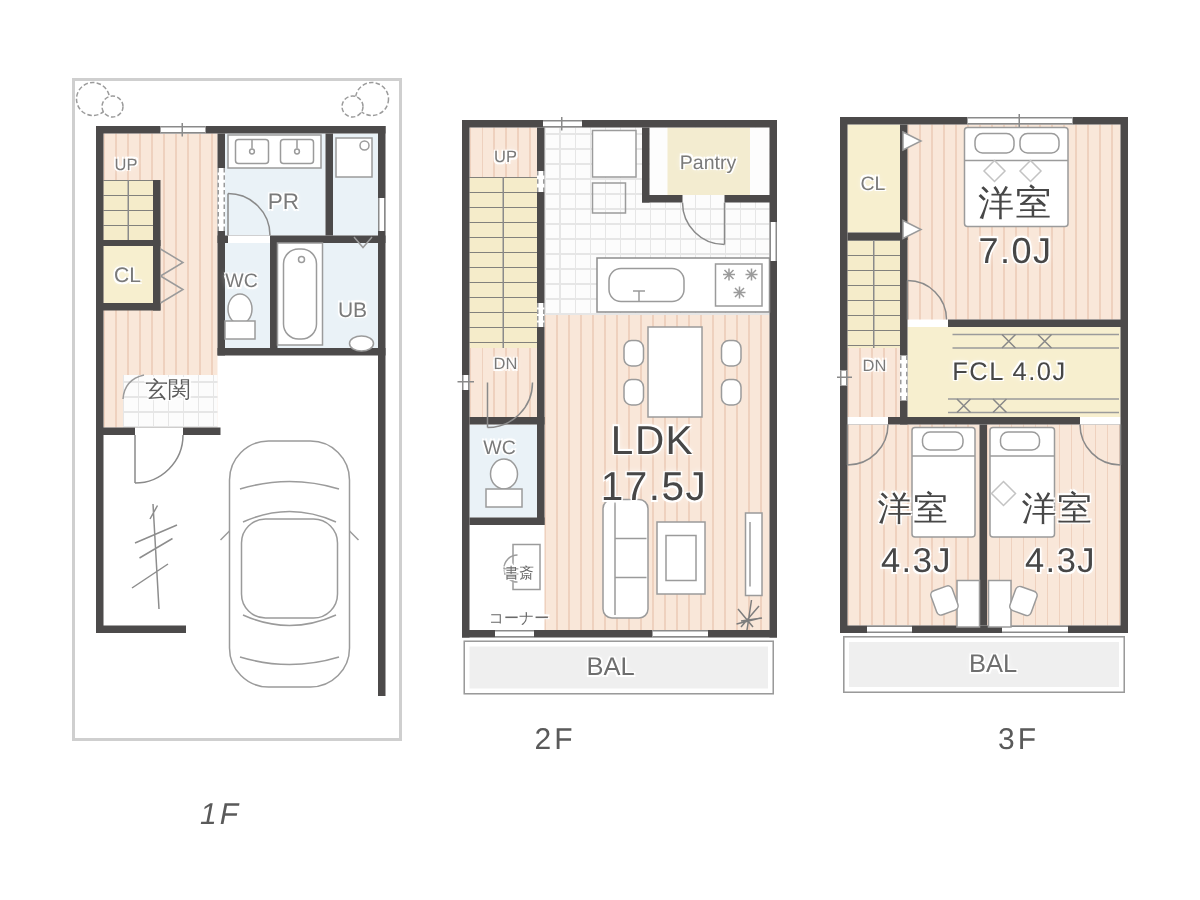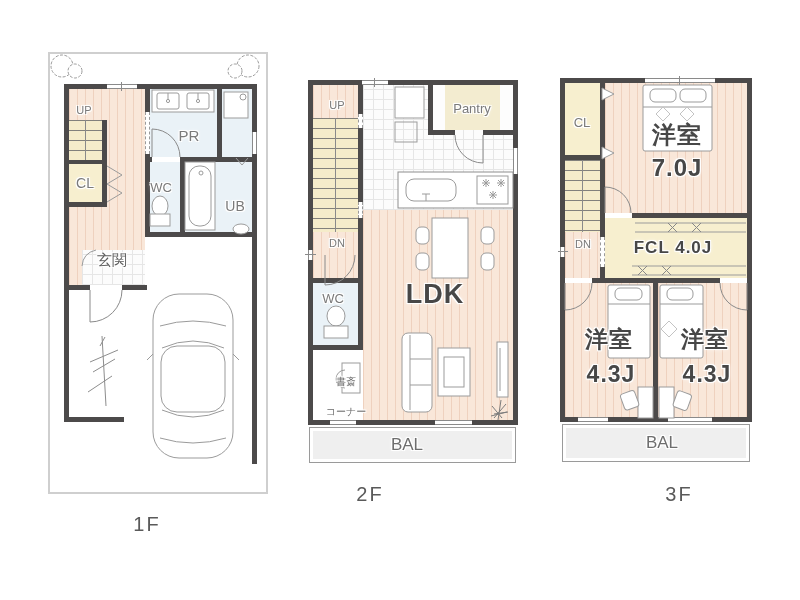--- a/index.html
+++ b/index.html
@@ -14,21 +14,21 @@
   .blue{background-color:#eaf2f7;}
   .tile{background-color:#fcfcfc;background-image:repeating-linear-gradient(0deg,#e6e6e6 0 1px,transparent 1px 10px),repeating-linear-gradient(90deg,#e6e6e6 0 1px,transparent 1px 10px);}
   .stairs{background-color:#f5ecca;background-image:repeating-linear-gradient(180deg,rgba(110,110,110,.85) 0 1px,transparent 1px 10px);}
   .bal{background:#efefef;border:1px solid #9a9a9a;box-shadow:inset 0 0 0 3px #ffffff;box-sizing:border-box;}
   .winh{position:absolute;background:#fff;border-top:1px solid #8a8a8a;border-bottom:1px solid #8a8a8a;box-sizing:border-box;}
   .winv{position:absolute;background:#fff;border-left:1px solid #8a8a8a;border-right:1px solid #8a8a8a;box-sizing:border-box;}
   .dashv{position:absolute;background:#fff;border-left:1px dashed #9a9a9a;border-right:1px dashed #9a9a9a;box-sizing:border-box;}
   .tick{position:absolute;background:#8a8a8a;}
   .lbl{position:absolute;transform:translate(-50%,-50%);color:#7a7a7a;font-size:12px;white-space:nowrap;
        text-shadow:-1px -1px 0 #fff,1px -1px 0 #fff,-1px 1px 0 #fff,1px 1px 0 #fff,0 0 4px #fff;}
-  .big{color:#474747;letter-spacing:1px;font-weight:bold;}
+  .big{color:#474747;letter-spacing:1px;}
   .floorname{position:absolute;transform:translate(-50%,-50%);color:#5a5a5a;font-size:20px;letter-spacing:2px;}
   svg.ov{position:absolute;left:0;top:0;pointer-events:none;}
   .ln{stroke:#9b9b9b;fill:none;stroke-width:1;}
   .fw{fill:#fff;stroke:#9b9b9b;stroke-width:1;}
   .arc{stroke:#8a8a8a;fill:none;stroke-width:1;}
 </style>
 </head>
 <body>
 
 <div id="canvas">
@@ -216,20 +216,21 @@
         <path d="M20,179 V209" class="arc"></path>
           <path d="M20,209 A30,30 0 0 0 50,179" class="arc"></path>
       </g>
     </svg>
 
     <div class="lbl" style="left:32px;top:29px;font-size:11px;">UP</div>
     <div class="lbl" style="left:32px;top:167px;font-size:11px;">DN</div>
     <div class="lbl" style="left:167px;top:32px;font-size:13px;">Pantry</div>
     <div class="lbl" style="left:28px;top:222px;font-size:13px;">WC</div>
     <div class="lbl big" style="left:130px;top:218px;font-size:27px;">LDK</div>
+    <div class="lbl big" style="left:131px;top:249px;font-size:27px;">17.5J</div>
     <div class="lbl" style="left:41px;top:306px;font-size:10px;color:#6a6a6a;">書斎</div>
     <div class="lbl" style="left:41px;top:336px;font-size:10px;color:#6a6a6a;">コーナー</div>
     <div class="lbl" style="left:102px;top:369px;font-size:17px;color:#6e6e6e;">BAL</div>
   </section>
 
   <section class="plan" style="left:558px;top:76px;width:196px;height:392px;">
 
     <div class="r cream" style="left:7px;top:7px;width:35px;height:72px;"></div>
     <div class="r stairs" style="left:7px;top:84px;width:35px;height:72px;"></div>
     <div class="tick" style="left:24px;top:84px;width:1px;height:72px;"></div>
@@ -312,16 +313,16 @@
     <div class="lbl big" style="left:119px;top:59px;font-size:24px;">洋室</div>
     <div class="lbl big" style="left:119px;top:92px;font-size:24px;">7.0J</div>
     <div class="lbl big" style="left:115px;top:172px;font-size:17px;">FCL 4.0J</div>
     <div class="lbl big" style="left:51px;top:263px;font-size:23px;">洋室</div>
     <div class="lbl big" style="left:53px;top:298px;font-size:23px;">4.3J</div>
     <div class="lbl big" style="left:147px;top:263px;font-size:23px;">洋室</div>
     <div class="lbl big" style="left:149px;top:298px;font-size:23px;">4.3J</div>
     <div class="lbl" style="left:104px;top:367px;font-size:17px;color:#6e6e6e;">BAL</div>
   </section>
 
-  <div class="floorname" style="left:147px;top:524px;">1F</div>
+  <div class="floorname" style="left:147px;top:544px;font-style:italic;">1F</div>
   <div class="floorname" style="left:370px;top:494px;">2F</div>
   <div class="floorname" style="left:679px;top:494px;">3F</div>
 </div>
 
 </body></html>

